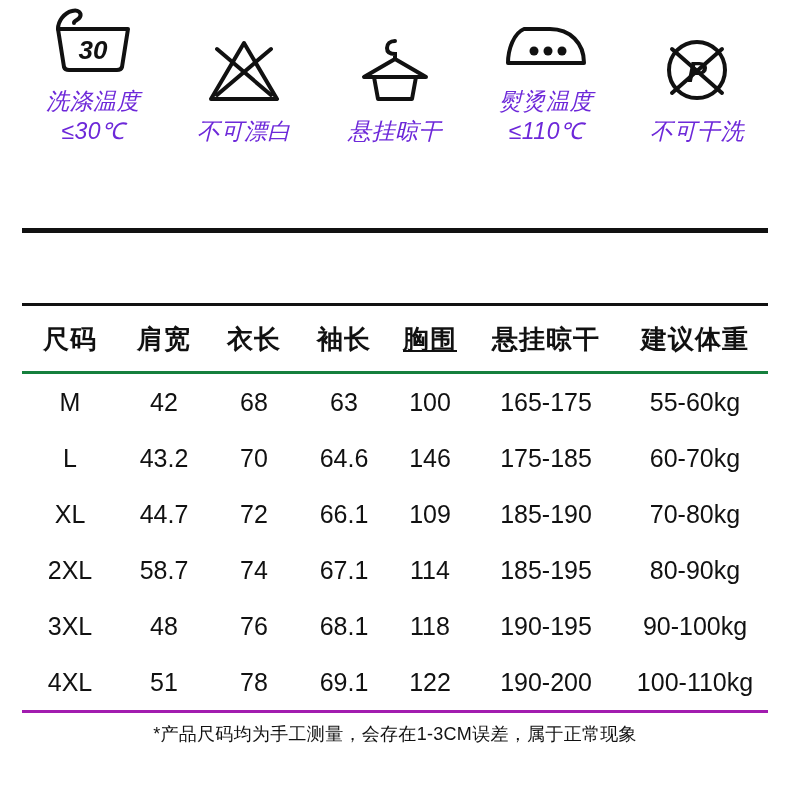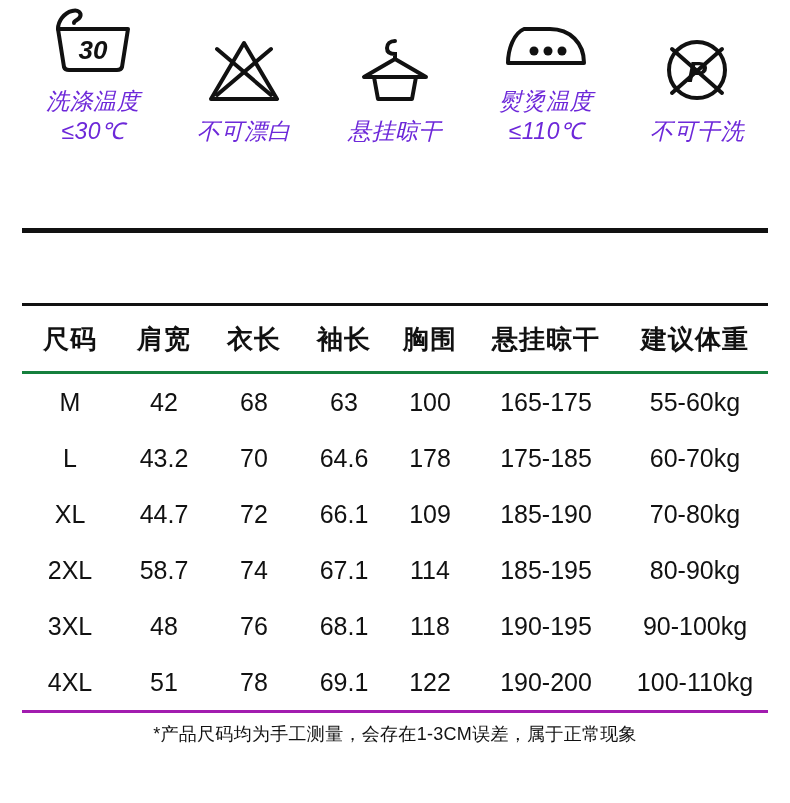--- a/index.html
+++ b/index.html
@@ -93,21 +93,21 @@
     padding: 14px 0 13px 0;
     color: #111111;
   }
   table.size-table tbody tr:last-child {
     border-bottom: 3px solid #a21caf;
   }
   .col-size   { width: 96px; }
   .col-shoul  { width: 92px; }
   .col-len    { width: 88px; }
   .col-sleeve { width: 92px; }
-  .col-chest  { width: 80px; }
+  .col-chest  { width: 80px; text-decoration: underline; }
   .col-height { width: 152px; }
   .col-weight { width: 146px; }
 
   .note {
     position: absolute;
     left: 0;
     top: 722px;
     width: 790px;
     text-align: center;
     font-size: 18px;
@@ -216,21 +216,21 @@
         <td>63</td>
         <td>100</td>
         <td>165-175</td>
         <td>55-60kg</td>
       </tr>
       <tr>
         <td>L</td>
         <td>43.2</td>
         <td>70</td>
         <td>64.6</td>
-        <td>178</td>
+        <td>146</td>
         <td>175-185</td>
         <td>60-70kg</td>
       </tr>
       <tr>
         <td>XL</td>
         <td>44.7</td>
         <td>72</td>
         <td>66.1</td>
         <td>109</td>
         <td>185-190</td>

